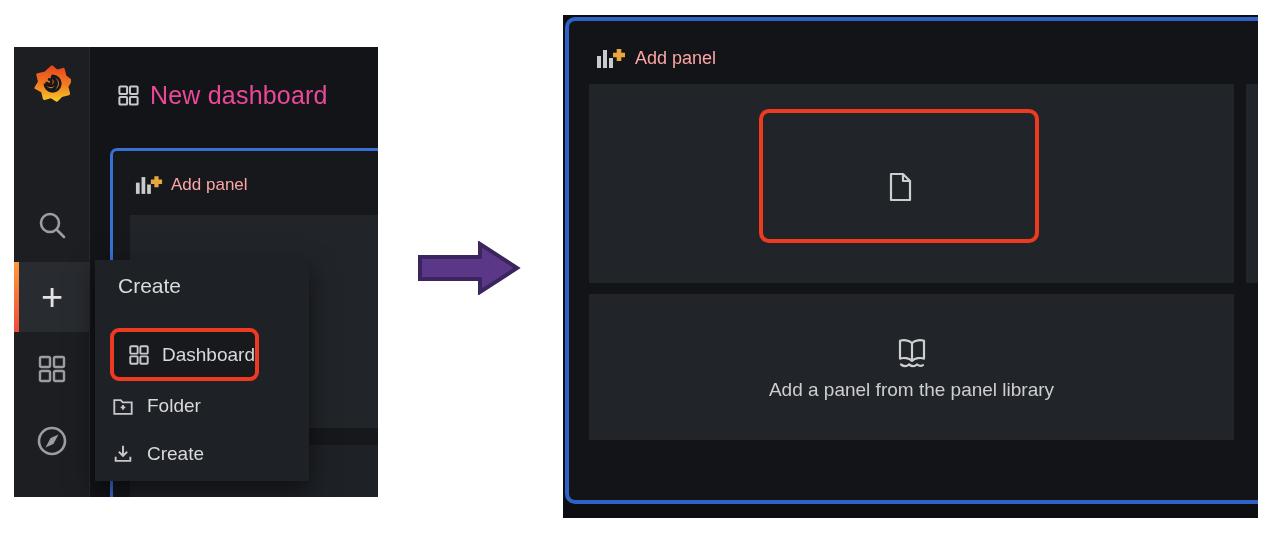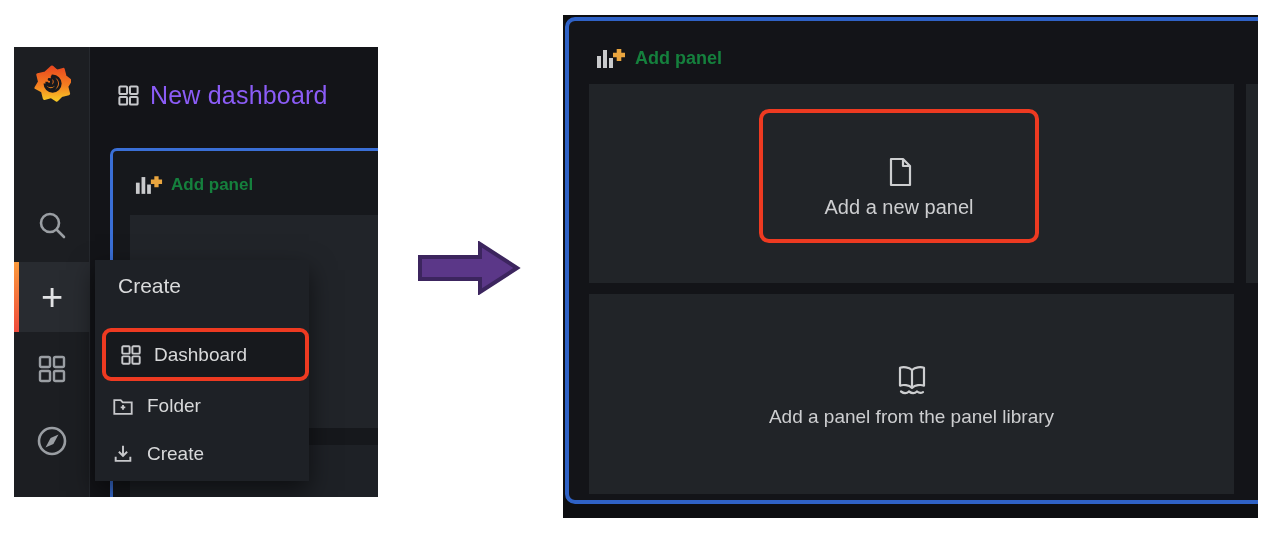--- a/index.html
+++ b/index.html
@@ -20,34 +20,34 @@
   .nav-accent { position:absolute; left:0; top:0; width:5px; height:70px;
                 background:linear-gradient(180deg,#fb9a3c 0%,#ee4b3d 100%); }
   .nav-plus { position:absolute; left:0; top:0; width:76px; height:70px;
               display:flex; align-items:center; justify-content:center;
               font-size:38px; font-weight:300; color:#e2e3e5; }
   .nav-apps { left:23px; top:307px; width:30px; height:30px; }
   .nav-compass { left:21px; top:377px; width:34px; height:34px; }
 
   .l-header { position:absolute; left:103px; top:34px; height:28px; display:flex; align-items:center; gap:10px; }
   .l-header .hdr-grid { width:23px; height:23px; color:#c7c8cb; }
-  .l-header .hdr-title { font-size:25px; font-weight:500; color:#8b5cf6; letter-spacing:.2px; white-space:nowrap; }
+  .l-header .hdr-title { font-size:25px; font-weight:500; color:#ec4899; letter-spacing:.2px; white-space:nowrap; }
 
   .l-widget { position:absolute; left:96px; top:101px; width:285px; height:365px;
               border:3px solid #3a6fd6; border-radius:7px; background:#16181c; }
   .w-head { position:absolute; left:22px; top:24px; display:flex; align-items:center; gap:8px; }
   .w-head .w-icon { width:28px; height:20px; }
-  .w-title { font-size:17px; font-weight:700; color:#15803d; white-space:nowrap; }
+  .w-title { font-size:17px; font-weight:400; color:#fca5a5; white-space:nowrap; }
   .l-row1 { position:absolute; left:17px; top:64px; width:280px; height:213px; background:#212429; }
   .l-row2 { position:absolute; left:17px; top:294px; width:280px; height:70px; background:#1e2126; }
 
   .create-menu { position:absolute; left:81px; top:213px; width:214px; height:221px;
                  background:#1e2126; box-shadow:0 10px 24px rgba(0,0,0,.55); }
   .menu-title { position:absolute; left:23px; top:14px; font-size:21px; color:#dadbdc; font-weight:400;text-align:right; }
-  .hl-box { position:absolute; left:7px; top:68px; width:207px; height:53px;
+  .hl-box { position:absolute; left:15px; top:68px; width:149px; height:53px;
             border:4px solid #ee3a21; border-radius:9px; background:#17191d;
             display:flex; align-items:center; gap:12px; padding-left:14px; cursor:pointer; }
   .menu-row { position:absolute; display:flex; align-items:center; gap:13px; left:17px; cursor:pointer; }
   .menu-row.folder { top:131px; height:30px;justify-content:space-between; }
   .menu-row.import { top:179px; height:30px; }
   .menu-ico { width:22px; height:22px; color:#c7c8cb; flex:none; }
   .menu-label { font-size:19px; color:#d8d9da; white-space:nowrap; }
 
   
   #step-arrow { position:absolute; left:416px; top:241px; width:106px; height:54px; }
@@ -55,21 +55,21 @@
   
   #right-shot { left:563px; top:15px; width:695px; height:503px; background:#0d0e11; }
   .r-frame { position:absolute; left:2px; top:2px; width:712px; height:487px;
              border:4px solid #2f62c6; border-radius:10px; background:#131418; }
   .r-head { position:absolute; left:27px; top:27px; display:flex; align-items:center; gap:9px; }
   .r-head .w-icon { width:30px; height:21px; }
   .r-head .w-title { font-size:18px; }
   .r-row { position:absolute; background:#212428; }
   .r-row1 { left:20px; top:63px; width:645px; height:199px; }
   .r-sliver { left:677px; top:63px; width:30px; height:199px; }
-  .r-row2 { left:20px; top:273px; width:645px; height:200px;
+  .r-row2 { left:20px; top:273px; width:645px; height:146px;
             display:flex; flex-direction:column; align-items:center; justify-content:center; gap:9px; cursor:pointer; }
   .red-box { position:absolute; left:190px; top:88px; width:280px; height:134px;
              border:4px solid #ee3a21; border-radius:10px;
              display:flex; flex-direction:column; align-items:center; justify-content:center;
              gap:8px; padding-top:22px; cursor:pointer; }
   .opt-icon { width:32px; height:32px; color:#cdced0; }
   .book-icon { width:36px; height:36px; }
   .opt-label { font-size:20px; font-weight:400; color:#cdced0; white-space:nowrap; }
   .r-row2 .opt-label { font-size:19px; }
 
@@ -191,21 +191,20 @@
       </div>
 
       <div class="r-row r-row1"></div>
       <div class="r-row r-sliver"></div>
 
       <div class="red-box">
         <svg class="opt-icon" viewBox="0 0 32 32">
           <path d="M8 3 h12 l7 7 v19 h-19 z" fill="none" stroke="currentColor" stroke-width="2.2" stroke-linejoin="round"></path>
           <path d="M20 3 v7 h7" fill="none" stroke="currentColor" stroke-width="2.2" stroke-linejoin="round"></path>
         </svg>
-        <span class="opt-label">Add a new panel</span>
       </div>
 
       <div class="r-row r-row2">
         <svg class="opt-icon book-icon" viewBox="0 0 36 36">
           <path d="M18 9 C14.8 6.2 9.4 5.6 6 6.8 V24.6 C9.4 23.4 14.8 24 18 26.8 C21.2 24 26.6 23.4 30 24.6 V6.8 C26.6 5.6 21.2 6.2 18 9 Z" fill="none" stroke="currentColor" stroke-width="2.2" stroke-linejoin="round"></path>
           <path d="M18 9 V26.8" stroke="currentColor" stroke-width="2.2"></path>
           <path d="M7 30.5 c3 2.2 5.5 2.2 8 0 c3 2.2 5.5 2.2 8 0 c2 1.6 4 1.9 6 .6" fill="none" stroke="currentColor" stroke-width="2.2" stroke-linecap="round"></path>
         </svg>
         <span class="opt-label">Add a panel from the panel library</span>
       </div>

